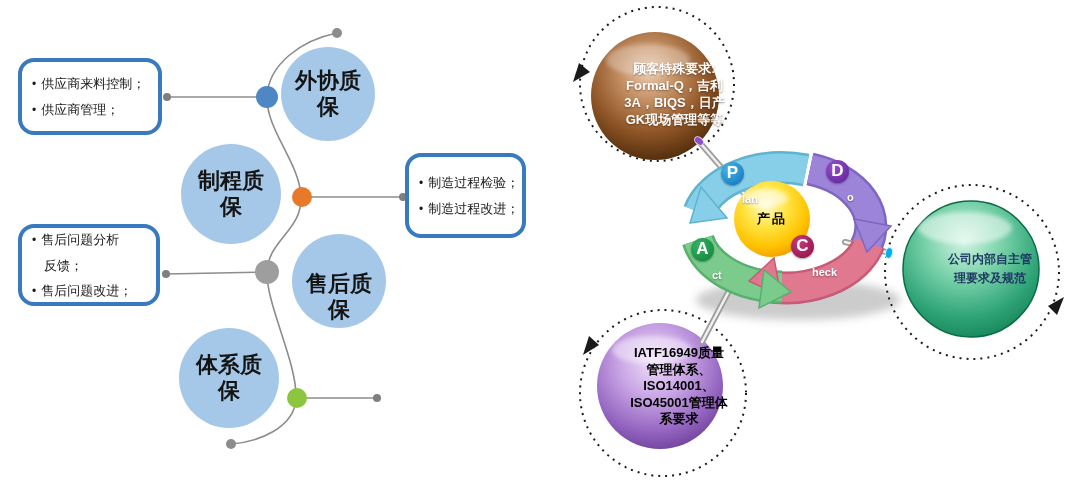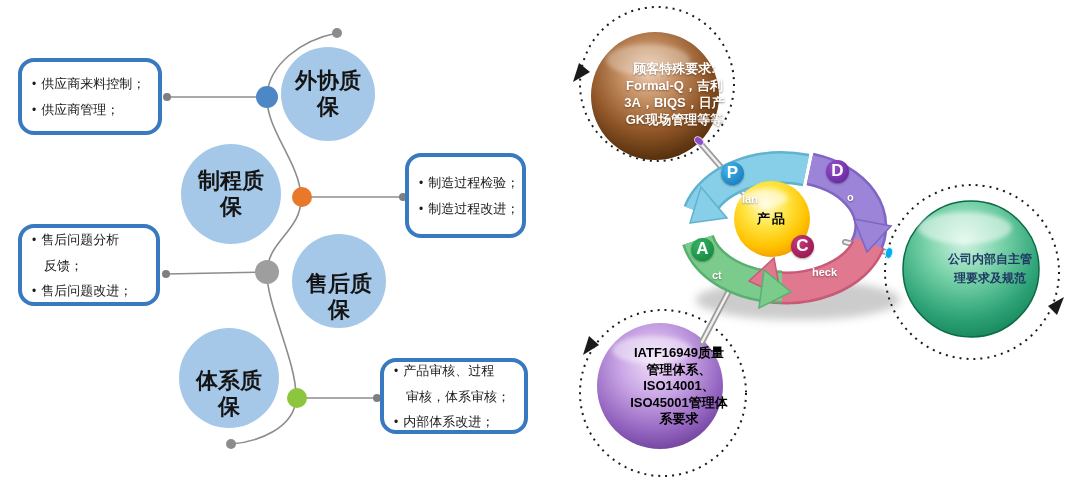--- a/index.html
+++ b/index.html
@@ -171,30 +171,25 @@
   </div>
   <div class="callout" style="left:18px;top:224px;width:142px;height:82px;">
     <div class="ci b">售后问题分析</div>
     <div class="ci nb">反馈；</div>
     <div class="ci b">售后问题改进；</div>
   </div>
   <div class="callout" style="left:405px;top:153px;width:121px;height:85px;justify-content:center;">
     <div class="ci b">制造过程检验；</div>
     <div class="ci b">制造过程改进；</div>
   </div>
-  <div class="callout" style="left:380px;top:358px;width:148px;height:76px;">
-    <div class="ci b">产品审核、过程</div>
-    <div class="ci nb">审核，体系审核；</div>
-    <div class="ci b">内部体系改进；</div>
-  </div>
 
   <div class="node-label" style="left:328px;top:94px;">外协质保</div>
   <div class="node-label" style="left:231px;top:194px;">制程质保</div>
   <div class="node-label" style="left:339px;top:297px;">售后质保</div>
-  <div class="node-label" style="left:229px;top:378px;margin-top:16px;">体系质保</div>
+  <div class="node-label" style="left:229px;top:378px;">体系质保</div>
 
   <div class="sphere-text customer" style="left:592px;top:60px;width:127px;">
     <span>顾客特殊要求:</span>
     <span>Formal-Q，吉利</span>
     <span>3A，BIQS，日产</span>
     <span>GK现场管理等等</span>
   </div>
   <div class="sphere-text standards" style="left:594px;top:345px;width:132px;">
     <span>IATF16949质量</span>
     <span>管理体系、</span>

